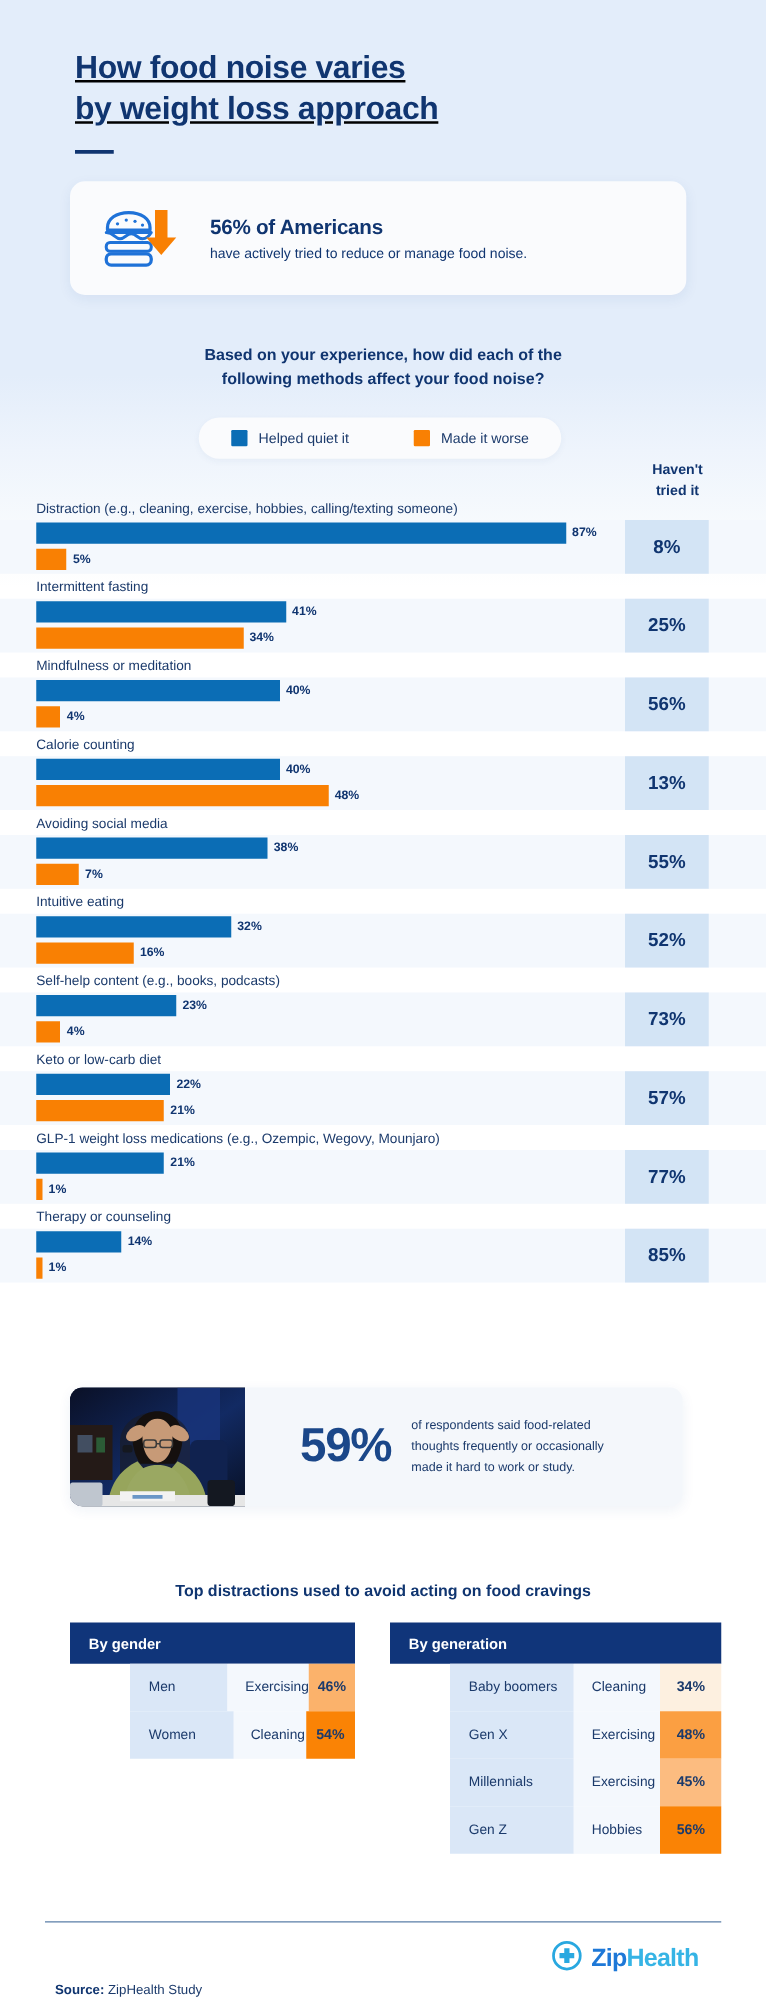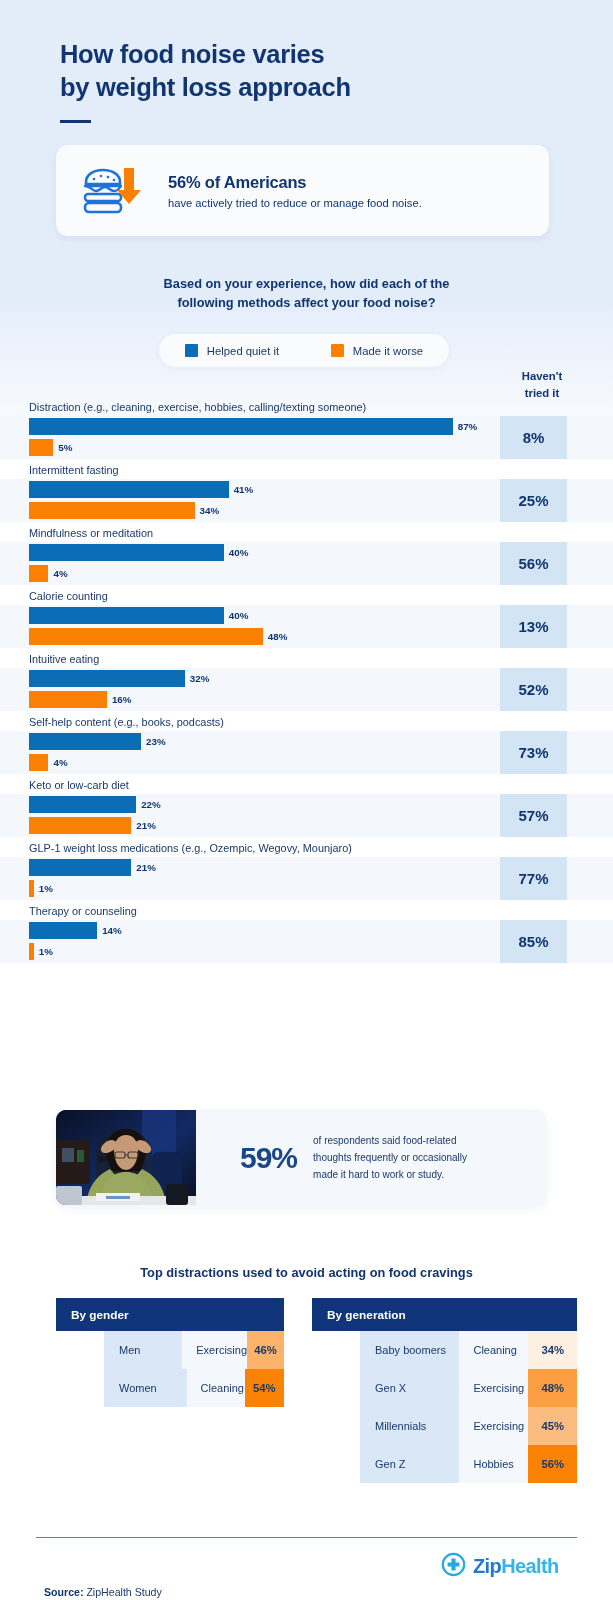--- a/index.html
+++ b/index.html
@@ -18,21 +18,21 @@
       linear-gradient(180deg,
         #e3edfa 0px,
         #e3edfa 300px,
         #eef4fc 360px,
         #f7fafd 420px,
         #ffffff 470px,
         #ffffff 1600px);
   }
 
   
-  .header { padding: 38px 16px 0 60px; }
+  .header { padding: 38px 16px 0 60px; text-decoration: underline; }
   .title {
     font-size: 25.5px;
     line-height: 1.30;
     font-weight: 700;
     color: #103570;
     letter-spacing: -0.3px;
   }
   .title-rule {
     width: 31px;
     height: 2.5px;
@@ -126,21 +126,21 @@
     box-shadow: 0 3px 10px rgba(30,70,140,0.07);
     display: flex; align-items: center;
   }
   .callout-photo {
     width: 140px; height: 95px; border-radius: 10px 0 0 10px;
     overflow: hidden; flex: none; position: relative;
     background: #0b1430;
   }
   .callout-body { display:flex; align-items:center; gap: 16px; padding-left: 44px; }
   .callout-pct {
-    font-size: 30px; font-weight: 700; color: #1b4789; letter-spacing: -1px;
+    font-size: 38px; font-weight: 700; color: #1b4789; letter-spacing: -1px;
   }
   .callout-text { font-size: 10px; color: #1b3a6b; line-height: 1.72; }
 
   
   .tables-title {
     position: absolute; left: 0; top: 1265px; width: 613px;
     text-align: center; font-size: 12.8px; font-weight: 700; color: #103570;
   }
   .tbl { position: absolute; top: 1298px; }
   .tbl.left { left: 36px; width: 228px; margin-left: 20px; }
@@ -292,20 +292,35 @@
           <div class="row-stripe"></div>
           <div class="barline blue">
             <div class="bar blue" style="width: 194.8px;"></div>
             <div class="bar-val">40%</div>
           </div>
           <div class="barline orange">
             <div class="bar orange" style="width: 233.76px;"></div>
             <div class="bar-val">48%</div>
           </div>
           <div class="havent-cell">13%</div>
+        </div>
+      </div>
+      <div class="row">
+        <div class="row-label">Avoiding social media</div>
+        <div class="row-body">
+          <div class="row-stripe"></div>
+          <div class="barline blue">
+            <div class="bar blue" style="width: 185.06px;"></div>
+            <div class="bar-val">38%</div>
+          </div>
+          <div class="barline orange">
+            <div class="bar orange" style="width: 34.09px;"></div>
+            <div class="bar-val">7%</div>
+          </div>
+          <div class="havent-cell">55%</div>
         </div>
       </div>
       <div class="row">
         <div class="row-label">Intuitive eating</div>
         <div class="row-body">
           <div class="row-stripe"></div>
           <div class="barline blue">
             <div class="bar blue" style="width: 155.84px;"></div>
             <div class="bar-val">32%</div>
           </div>

